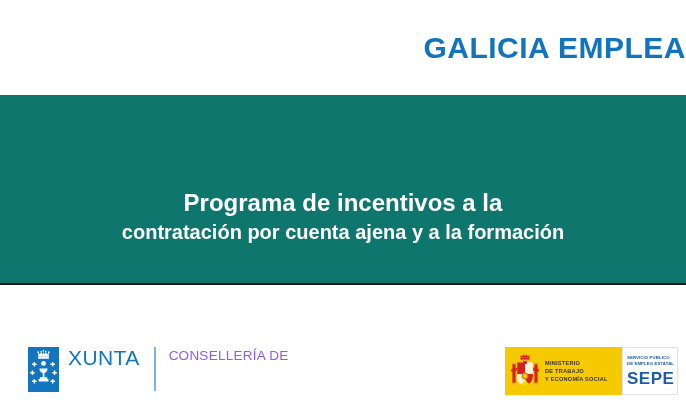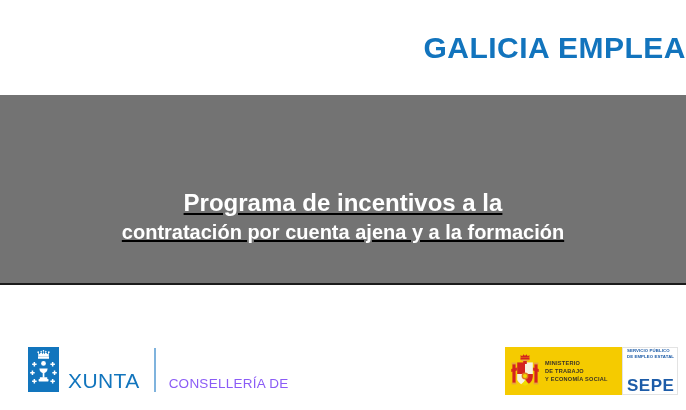--- a/index.html
+++ b/index.html
@@ -38,26 +38,25 @@
     text-align: center;
   }
 
   
   .banner {
     position: absolute;
     left: 0;
     top: 95px;
     width: 686px;
     height: 243px;
-    background: #737373;
+    background: #0f766e;
     display: flex;
     align-items: center;
     justify-content: center;
     box-sizing: border-box;
-    text-decoration: underline;
   }
   .banner-text {
     width: 100%;
     text-align: center;
     color: #ffffff;
     font-family: "Liberation Sans", sans-serif;
     font-size: 24px;
     font-weight: bold;
     line-height: 1.32;
     padding: 0 10px;
@@ -84,21 +83,21 @@
     height: 125px;
     background: #ffffff;
   }
 
   
   .xunta-lockup {
     position: absolute;
     left: 28px;
     top: 347px;
     display: flex;
-    align-items: flex-end;
+    align-items: flex-start;
   }
   .xunta-emblem {
     width: 31px;
     height: 45px;
     background: #1275bd;
     position: relative;
     flex: 0 0 auto;
     overflow: hidden;
   }
   .xunta-emblem svg { display: block; }
@@ -174,21 +173,20 @@
     background: #ffffff;
     width: 56px;
     height: 48px;
     border: 1px solid #e3e3e3;
     box-sizing: border-box;
     display: flex;
     flex-direction: column;
     justify-content: center;
     align-items: center;
     padding: 16px 4px;
-    gap: 7px;
   }
   .sepe-small {
     color: #1d5ca8;
     font-family: "Liberation Sans", sans-serif;
     font-size: 4.3px;
     line-height: 1.35;
     font-weight: bold;
     letter-spacing: 0.1px;
     text-align: left;
     width: 100%;

